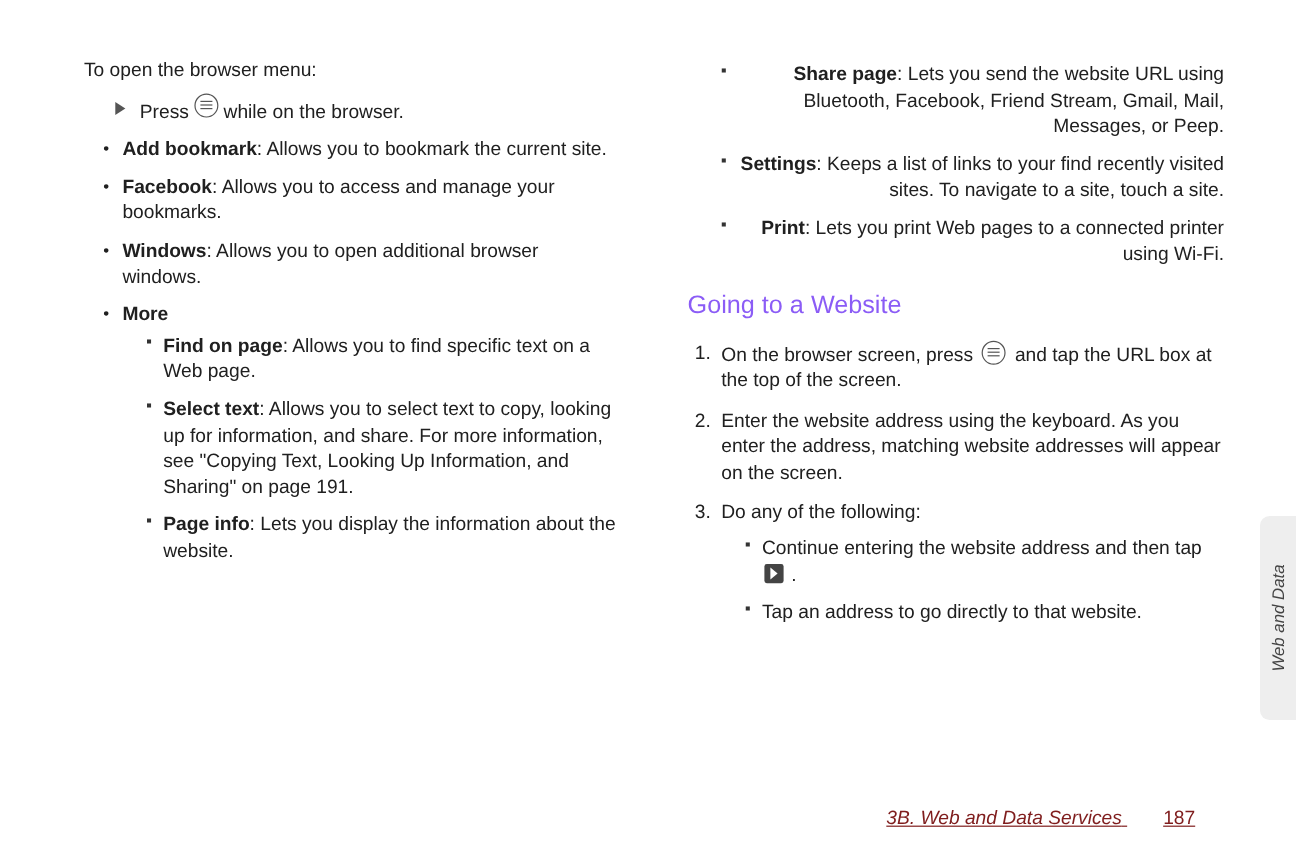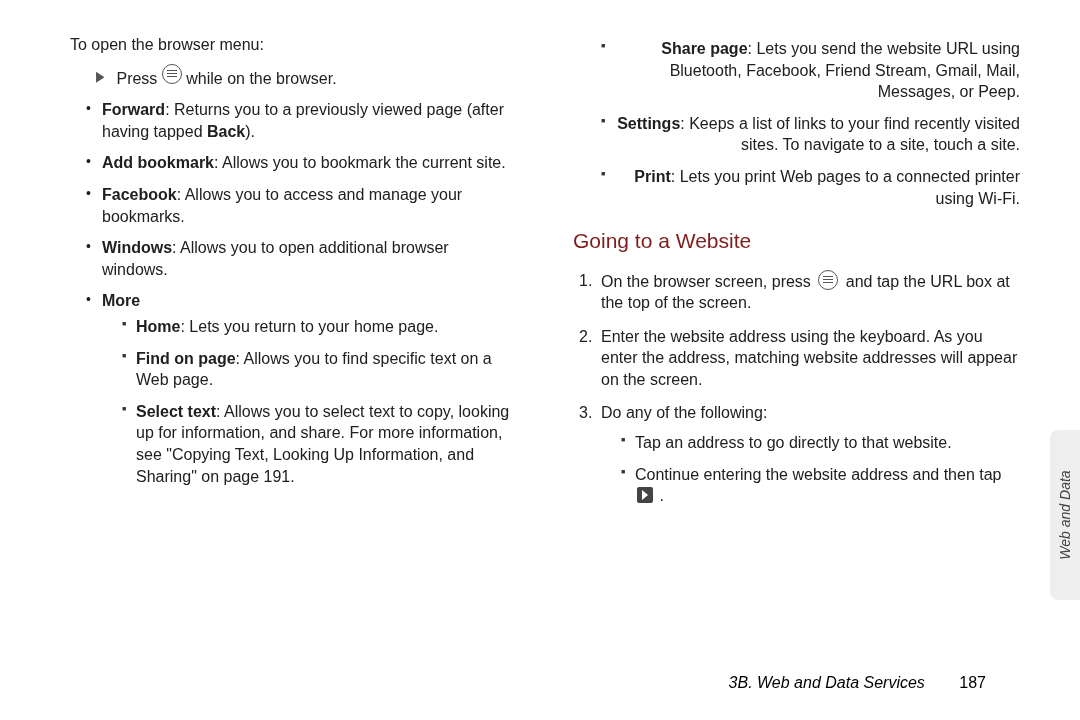--- a/index.html
+++ b/index.html
@@ -8,21 +8,21 @@
     width: 1080px;
     height: 720px;
     background: #ffffff;
     font-family: Arial, Helvetica, sans-serif;
     color: #202020;
     position: relative;
   }
   .page {
     display: flex;
     flex-direction: row;
-    padding: 34px 60px 0px 70px;
+    padding: 48px 60px 0px 70px;
     gap: 56px;
   }
   .col {
     width: 450px;
     font-size: 16px;
     line-height: 1.35;
   }
   .intro-line {
     margin: 0 0 8px 0;
   }
@@ -132,29 +132,30 @@
   }
   ol.nums > li .num {
     position: absolute;
     left: 0;
     top: 0;
   }
   .section-heading {
     font-size: 21px;
     font-weight: normal;
     margin: 18px 0 14px 0;
-    color: #7f1d1d;
+    color: #8b5cf6;
   }
   .footer {
     position: absolute;
     bottom: 28px;
-    right: 94px;
+    right: 84px;
     font-style: italic;
     font-size: 16px;
-    color: #000000;
+    color: #7f1d1d;
+    text-decoration: underline;
   }
   .footer .pn {
     font-style: normal;
     margin-left: 30px;
   }
   .side-tab {
     position: absolute;
     right: 0;
     top: 430px;
     width: 30px;
@@ -188,42 +189,39 @@
       <span class="inline-flow">
         <span>Press </span>
         <span class="menu-icon"></span>
         <span> while on the browser.</span>
       </span>
     </div>
 
 
     <ul class="bullets">
       <li>
-        <b>Forward</b><span>: Returns you to a previously viewed page (after having tapped </span><b>Back</b><span>).</span>
-      </li>
-      <li>
         <b>Add bookmark</b><span>: Allows you to bookmark the current site.</span>
       </li>
       <li>
         <b>Facebook</b><span>: Allows you to access and manage your bookmarks.</span>
       </li>
       <li>
         <b>Windows</b><span>: Allows you to open additional browser windows.</span>
       </li>
       <li>
         <b>More</b>
         <ul class="squares">
           <li>
-            <b>Home</b><span>: Lets you return to your home page.</span>
-          </li>
-          <li>
             <b>Find on page</b><span>: Allows you to find specific text on a Web page.</span>
           </li>
           <li>
             <b>Select text</b><span>: Allows you to select text to copy, looking up for information, and share. For more information, see "Copying Text, Looking Up Information, and Sharing" on page 191.</span>
+          </li>
+          <li>
+            <b>Page info</b><span>: Lets you display the information about the website.</span>
           </li>
         </ul>
       </li>
     </ul>
   </div>
 
   <div class="col">
     <ul class="squares" style="padding-left:28px;text-align:right;">
       <li>
         <b>Share page</b><span>: Lets you send the website URL using Bluetooth, Facebook, Friend Stream, Gmail, Mail, Messages, or Peep.</span>
@@ -246,26 +244,26 @@
         <span> and tap the URL box at the top of the screen.</span>
       </li>
       <li>
         <span class="num">2.</span>
         <span>Enter the website address using the keyboard. As you enter the address, matching website addresses will appear on the screen.</span>
       </li>
       <li>
         <span class="num">3.</span>
         <span>Do any of the following:</span>
         <ul class="squares" style="margin-top:8px;">
-          <li>Tap an address to go directly to that website.</li>
           <li>
             <span>Continue entering the website address and then tap </span>
             <span class="play-icon"></span>
             <span>.</span>
           </li>
+          <li>Tap an address to go directly to that website.</li>
         </ul>
       </li>
     </ol>
   </div>
 
 </div>
 
 <div class="side-tab">
   <span>Web and Data</span>
 </div>

